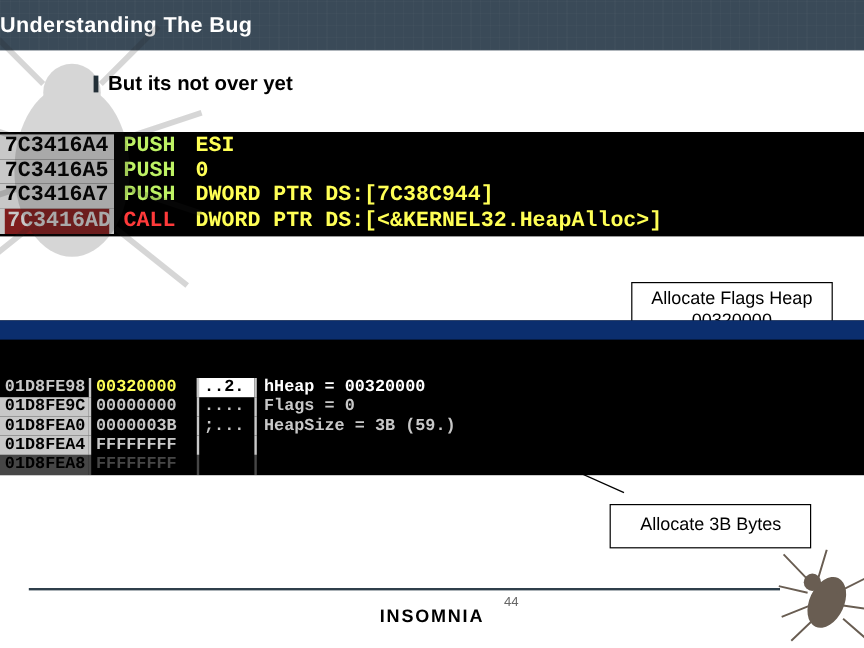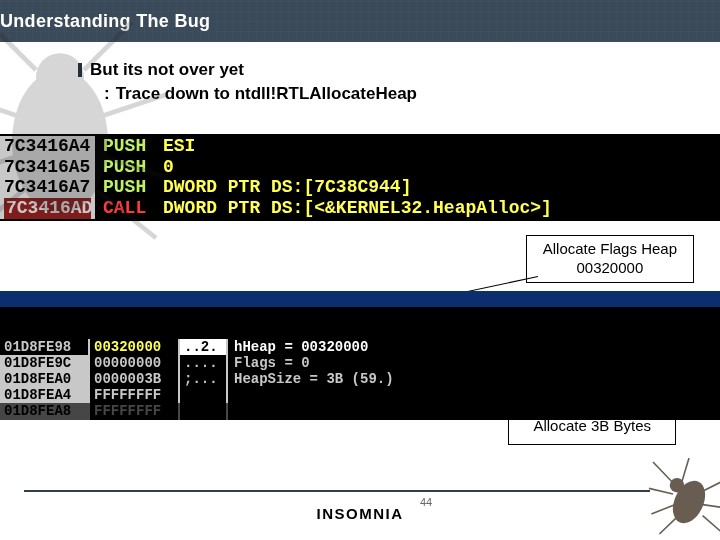--- a/index.html
+++ b/index.html
@@ -107,21 +107,21 @@
     font-weight: bold;
     line-height: 1.15;
     padding: 0;
     position: relative;
     white-space: pre;
   }
   .stack .srow { display: flex; }
   .scol {
     padding: 0 4px;
   }
-  .scol.a { background: #c8c8c8; color: #000; width: 88px; }
+  .scol.a { background: #c8c8c8; color: #000; width: 74px; }
   .scol.a.sel { background: #000; color: #c8c8c8; }
   .scol.v { width: 90px; }
   .scol.v.sel { color: #ffff55; }
   .scol.asc { width: 48px; }
   .scol.asc.sel { background: #fff; color: #000; }
   .stack .divider { border-left: 2px solid #c8c8c8; }
   .scol.sym { color: #c8c8c8; padding-left: 6px; }
   .stack .bluerow { position: absolute; left: 0; right: 0; top: 0; height: 16px; background: #0b2e6e; z-index: 0; }
   .stack .srow { position: relative; z-index: 1; }
   .stack .srow.first .scol.sym { color: #fff; }
@@ -180,36 +180,33 @@
   <ellipse cx="50" cy="28" rx="10" ry="10" fill="#222"></ellipse>
   <path d="M40 25 L20 5 M60 25 L80 5" stroke="#222" stroke-width="2" fill="none"></path>
   <path d="M35 45 L5 35 M35 60 L5 70 M35 75 L10 95 M65 45 L95 35 M65 60 L95 70 M65 75 L90 95" stroke="#222" stroke-width="2" fill="none"></path>
 </svg>
 
 <div class="content">
   <div class="point">
     <div class="vbar"></div>
     <span>But its not over yet</span>
   </div>
-  <div class="sublist">
-    <span class="colon">:</span><span>Trace down to ntdll!RTLAllocateHeap</span>
-  </div>
 </div>
 
 <div class="disasm-wrap">
   <div class="disasm" id="disasm"><div class="row"><span class="addr">7C3416A4</span><span class="mnem push">PUSH</span><span class="oper">ESI</span></div><div class="row"><span class="addr">7C3416A5</span><span class="mnem push">PUSH</span><span class="oper">0</span></div><div class="row"><span class="addr">7C3416A7</span><span class="mnem push">PUSH</span><span class="oper">DWORD PTR DS:[7C38C944]</span></div><div class="row"><span class="addr"><span class="hl">7C3416AD</span></span><span class="mnem call">CALL</span><span class="oper">DWORD PTR DS:[&lt;&amp;KERNEL32.HeapAlloc&gt;]</span></div></div>
 </div>
 
 <div class="callout" style="top:235px; right:26px;">
   <div>Allocate Flags Heap</div>
   <div>00320000</div>
 </div>
 <div class="callout-line" style="top:276px; right:182px; width:250px; transform:rotate(-12deg);"></div>
 
-<div class="callout" style="top:408px; right:44px; padding:8px 24px;">
+<div class="callout" style="top:420px; right:44px; padding:8px 24px;">
   <div>Allocate 3B Bytes</div>
 </div>
 <div class="callout-line" style="top:410px; right:200px; width:190px; transform:rotate(24deg);"></div>
 
 <div class="stack-wrap">
   <div class="stack" id="stack">
     <div class="bluerow"></div>
   <div class="srow first"><span class="scol a sel">01D8FE98</span><span class="scol v divider sel">00320000</span><span class="scol asc divider sel">..2.</span><span class="scol sym divider">hHeap = 00320000</span></div><div class="srow"><span class="scol a">01D8FE9C</span><span class="scol v divider">00000000</span><span class="scol asc divider">....</span><span class="scol sym divider">Flags = 0</span></div><div class="srow"><span class="scol a">01D8FEA0</span><span class="scol v divider">0000003B</span><span class="scol asc divider">;...</span><span class="scol sym divider">HeapSize = 3B (59.)</span></div><div class="srow"><span class="scol a">01D8FEA4</span><span class="scol v divider">FFFFFFFF</span><span class="scol asc divider"></span><span class="scol sym divider"></span></div><div class="srow" style="opacity: 0.35;"><span class="scol a">01D8FEA8</span><span class="scol v divider">FFFFFFFF</span><span class="scol asc divider"></span><span class="scol sym divider"></span></div></div>
 </div>
 

